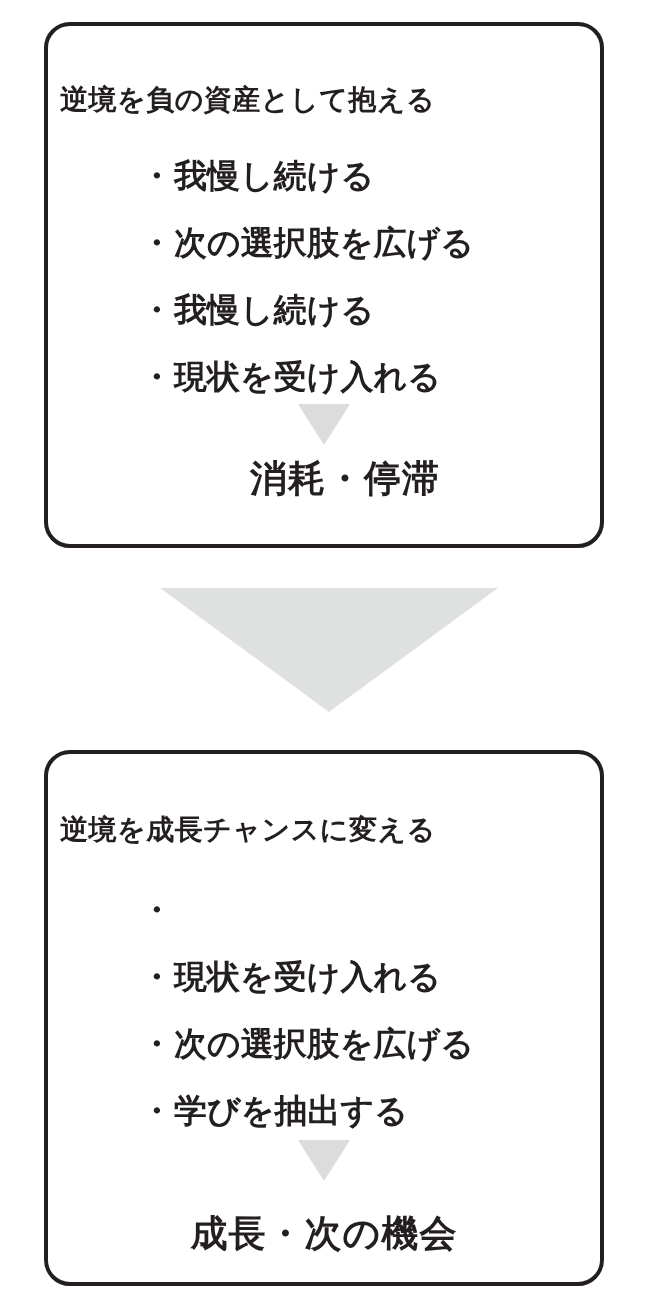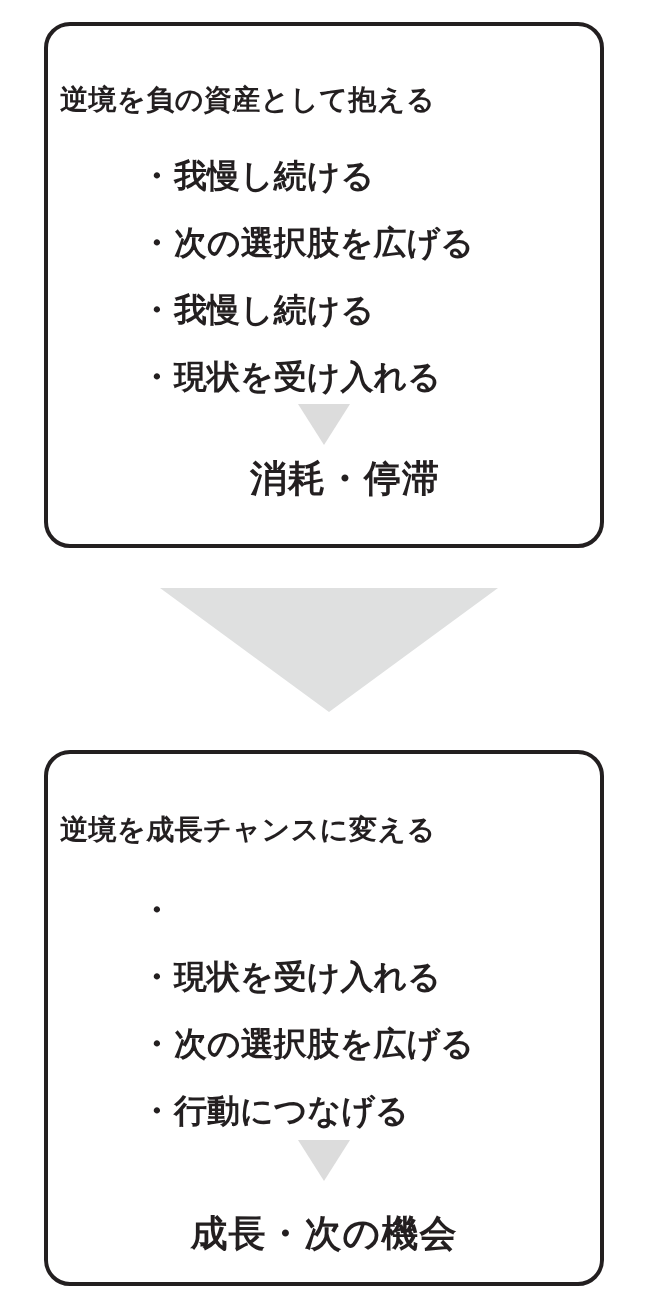--- a/index.html
+++ b/index.html
@@ -177,21 +177,21 @@
       <li class="bullet-item">
         <span class="bullet-marker">・</span>
         <span class="bullet-label">現状を受け入れる</span>
       </li>
       <li class="bullet-item">
         <span class="bullet-marker">・</span>
         <span class="bullet-label">次の選択肢を広げる</span>
       </li>
       <li class="bullet-item">
         <span class="bullet-marker">・</span>
-        <span class="bullet-label">行動につなげる</span>
+        <span class="bullet-label">学びを抽出する</span>
       </li>
     </ul>
 
     <div class="tri-small"></div>
 
     <div class="panel-outcome">成長・次の機会</div>
   </section>
 
 </div>
 

